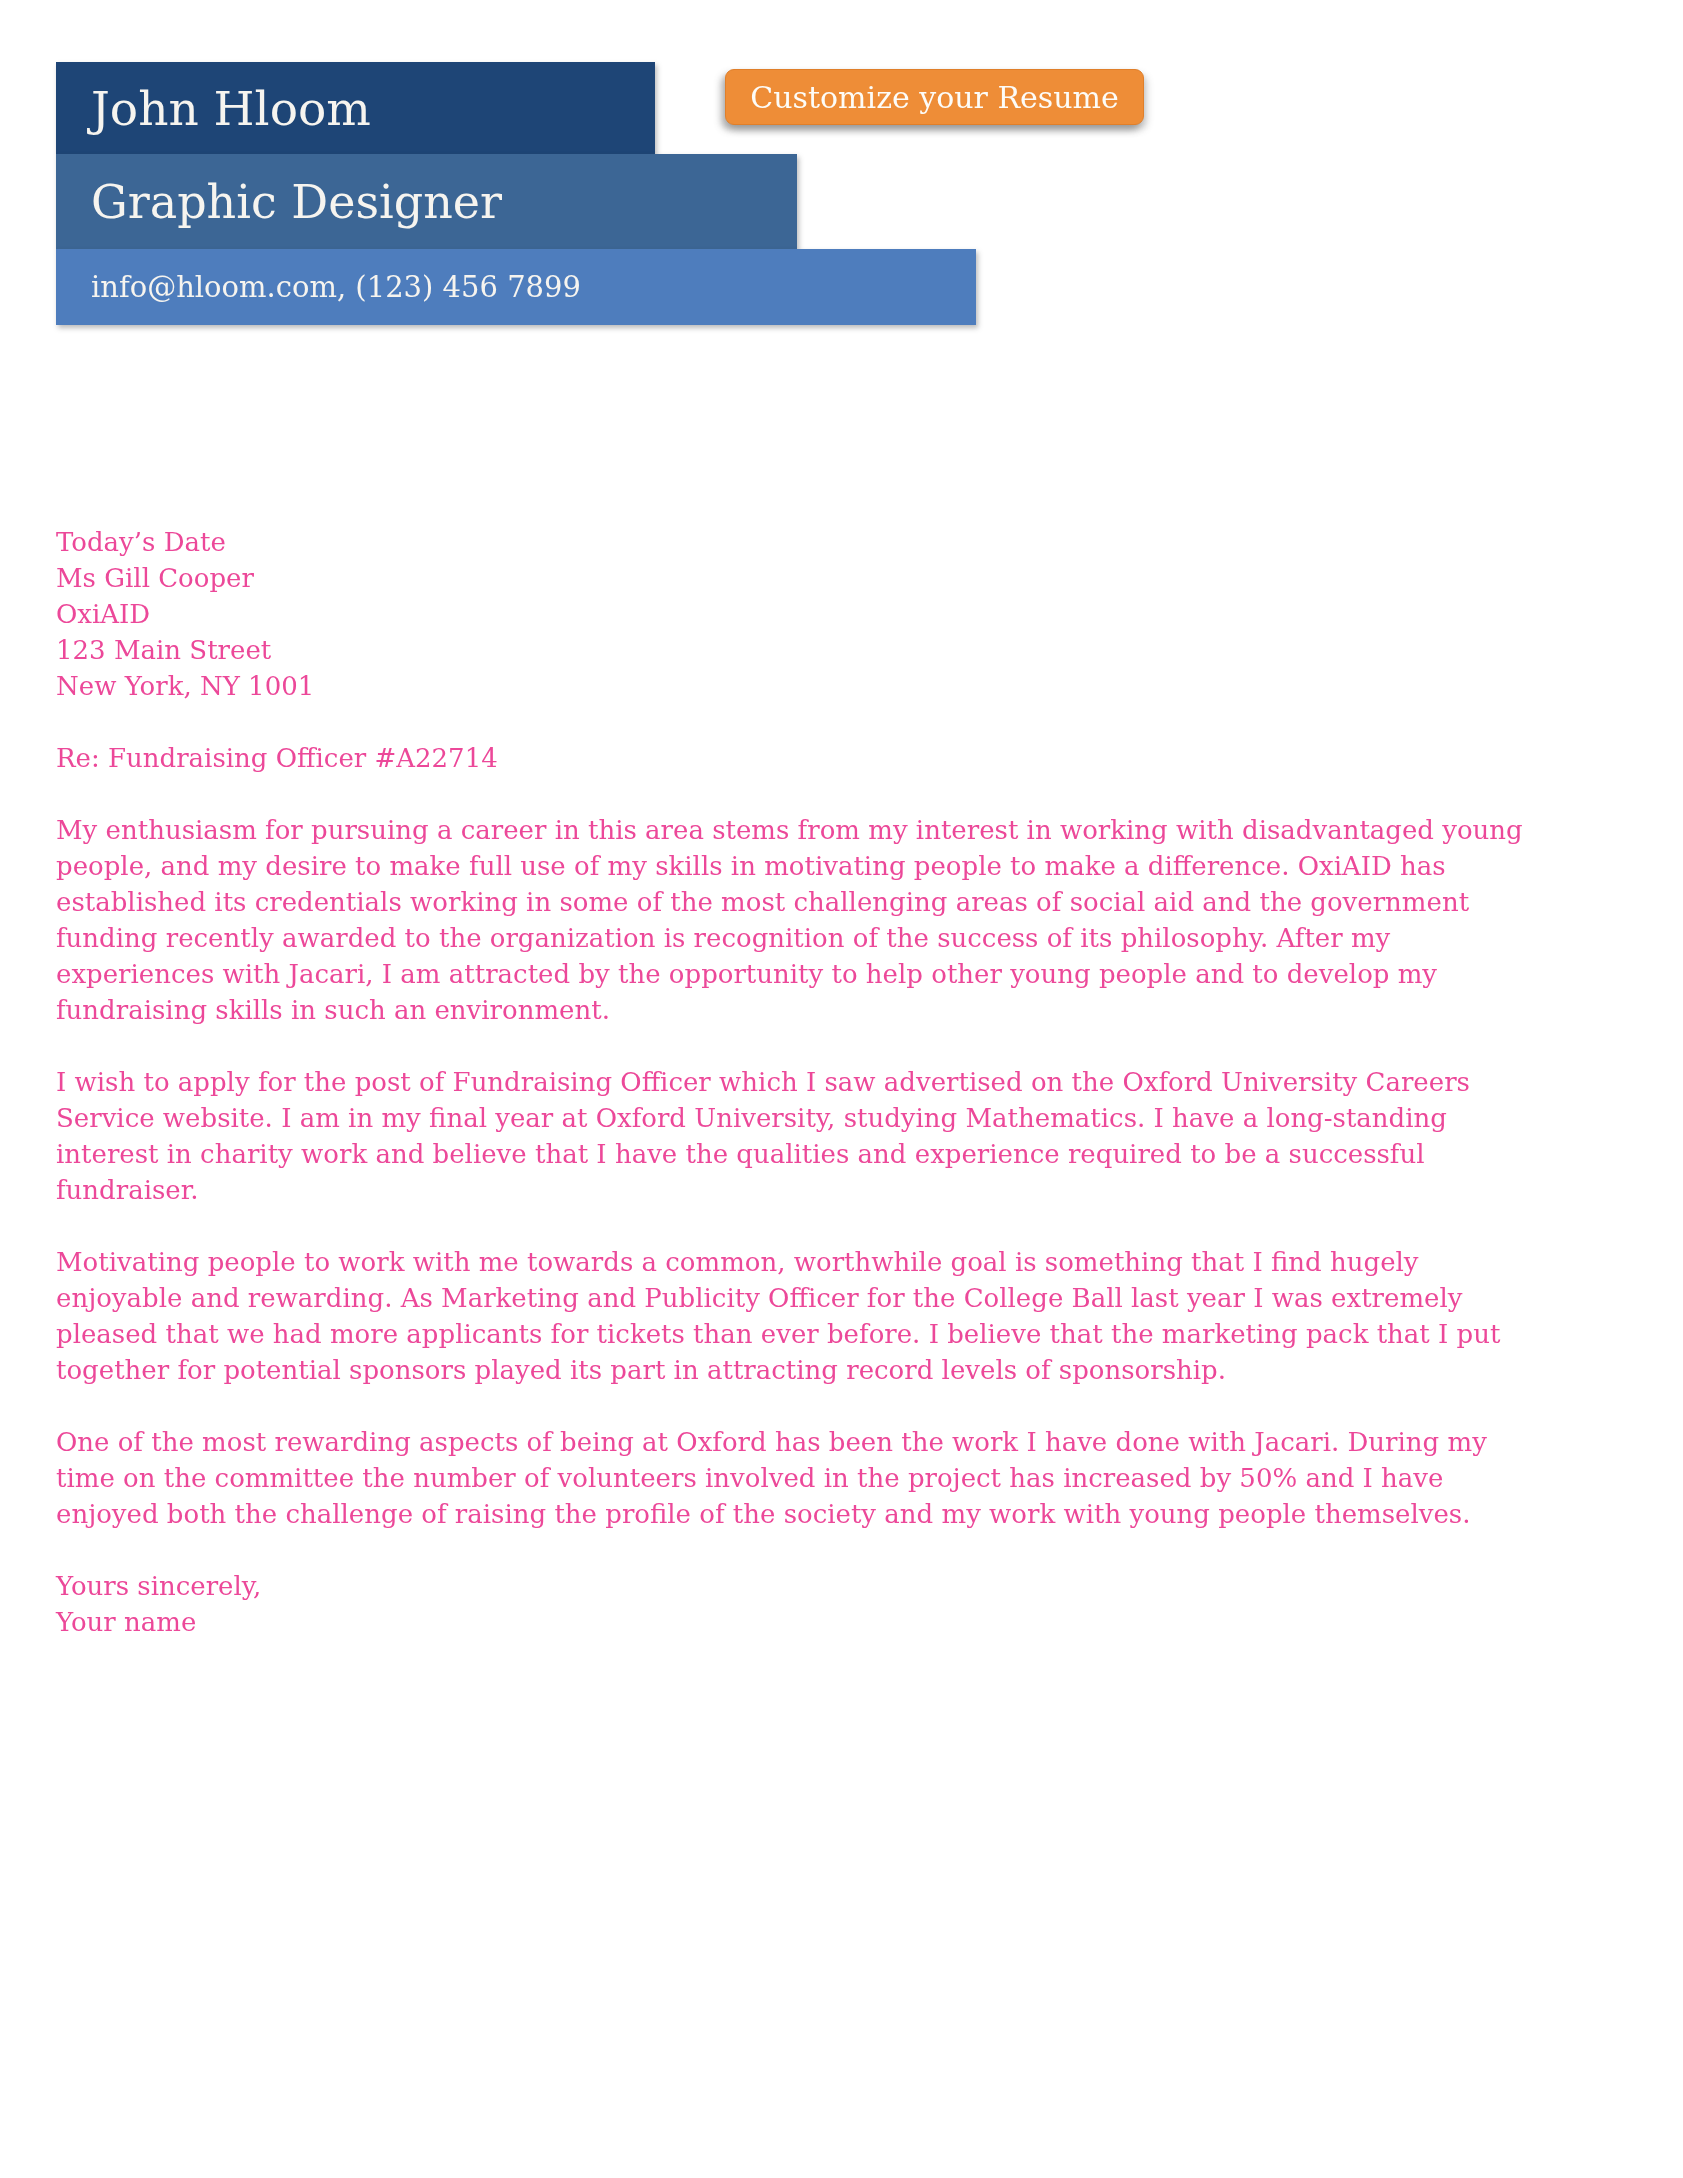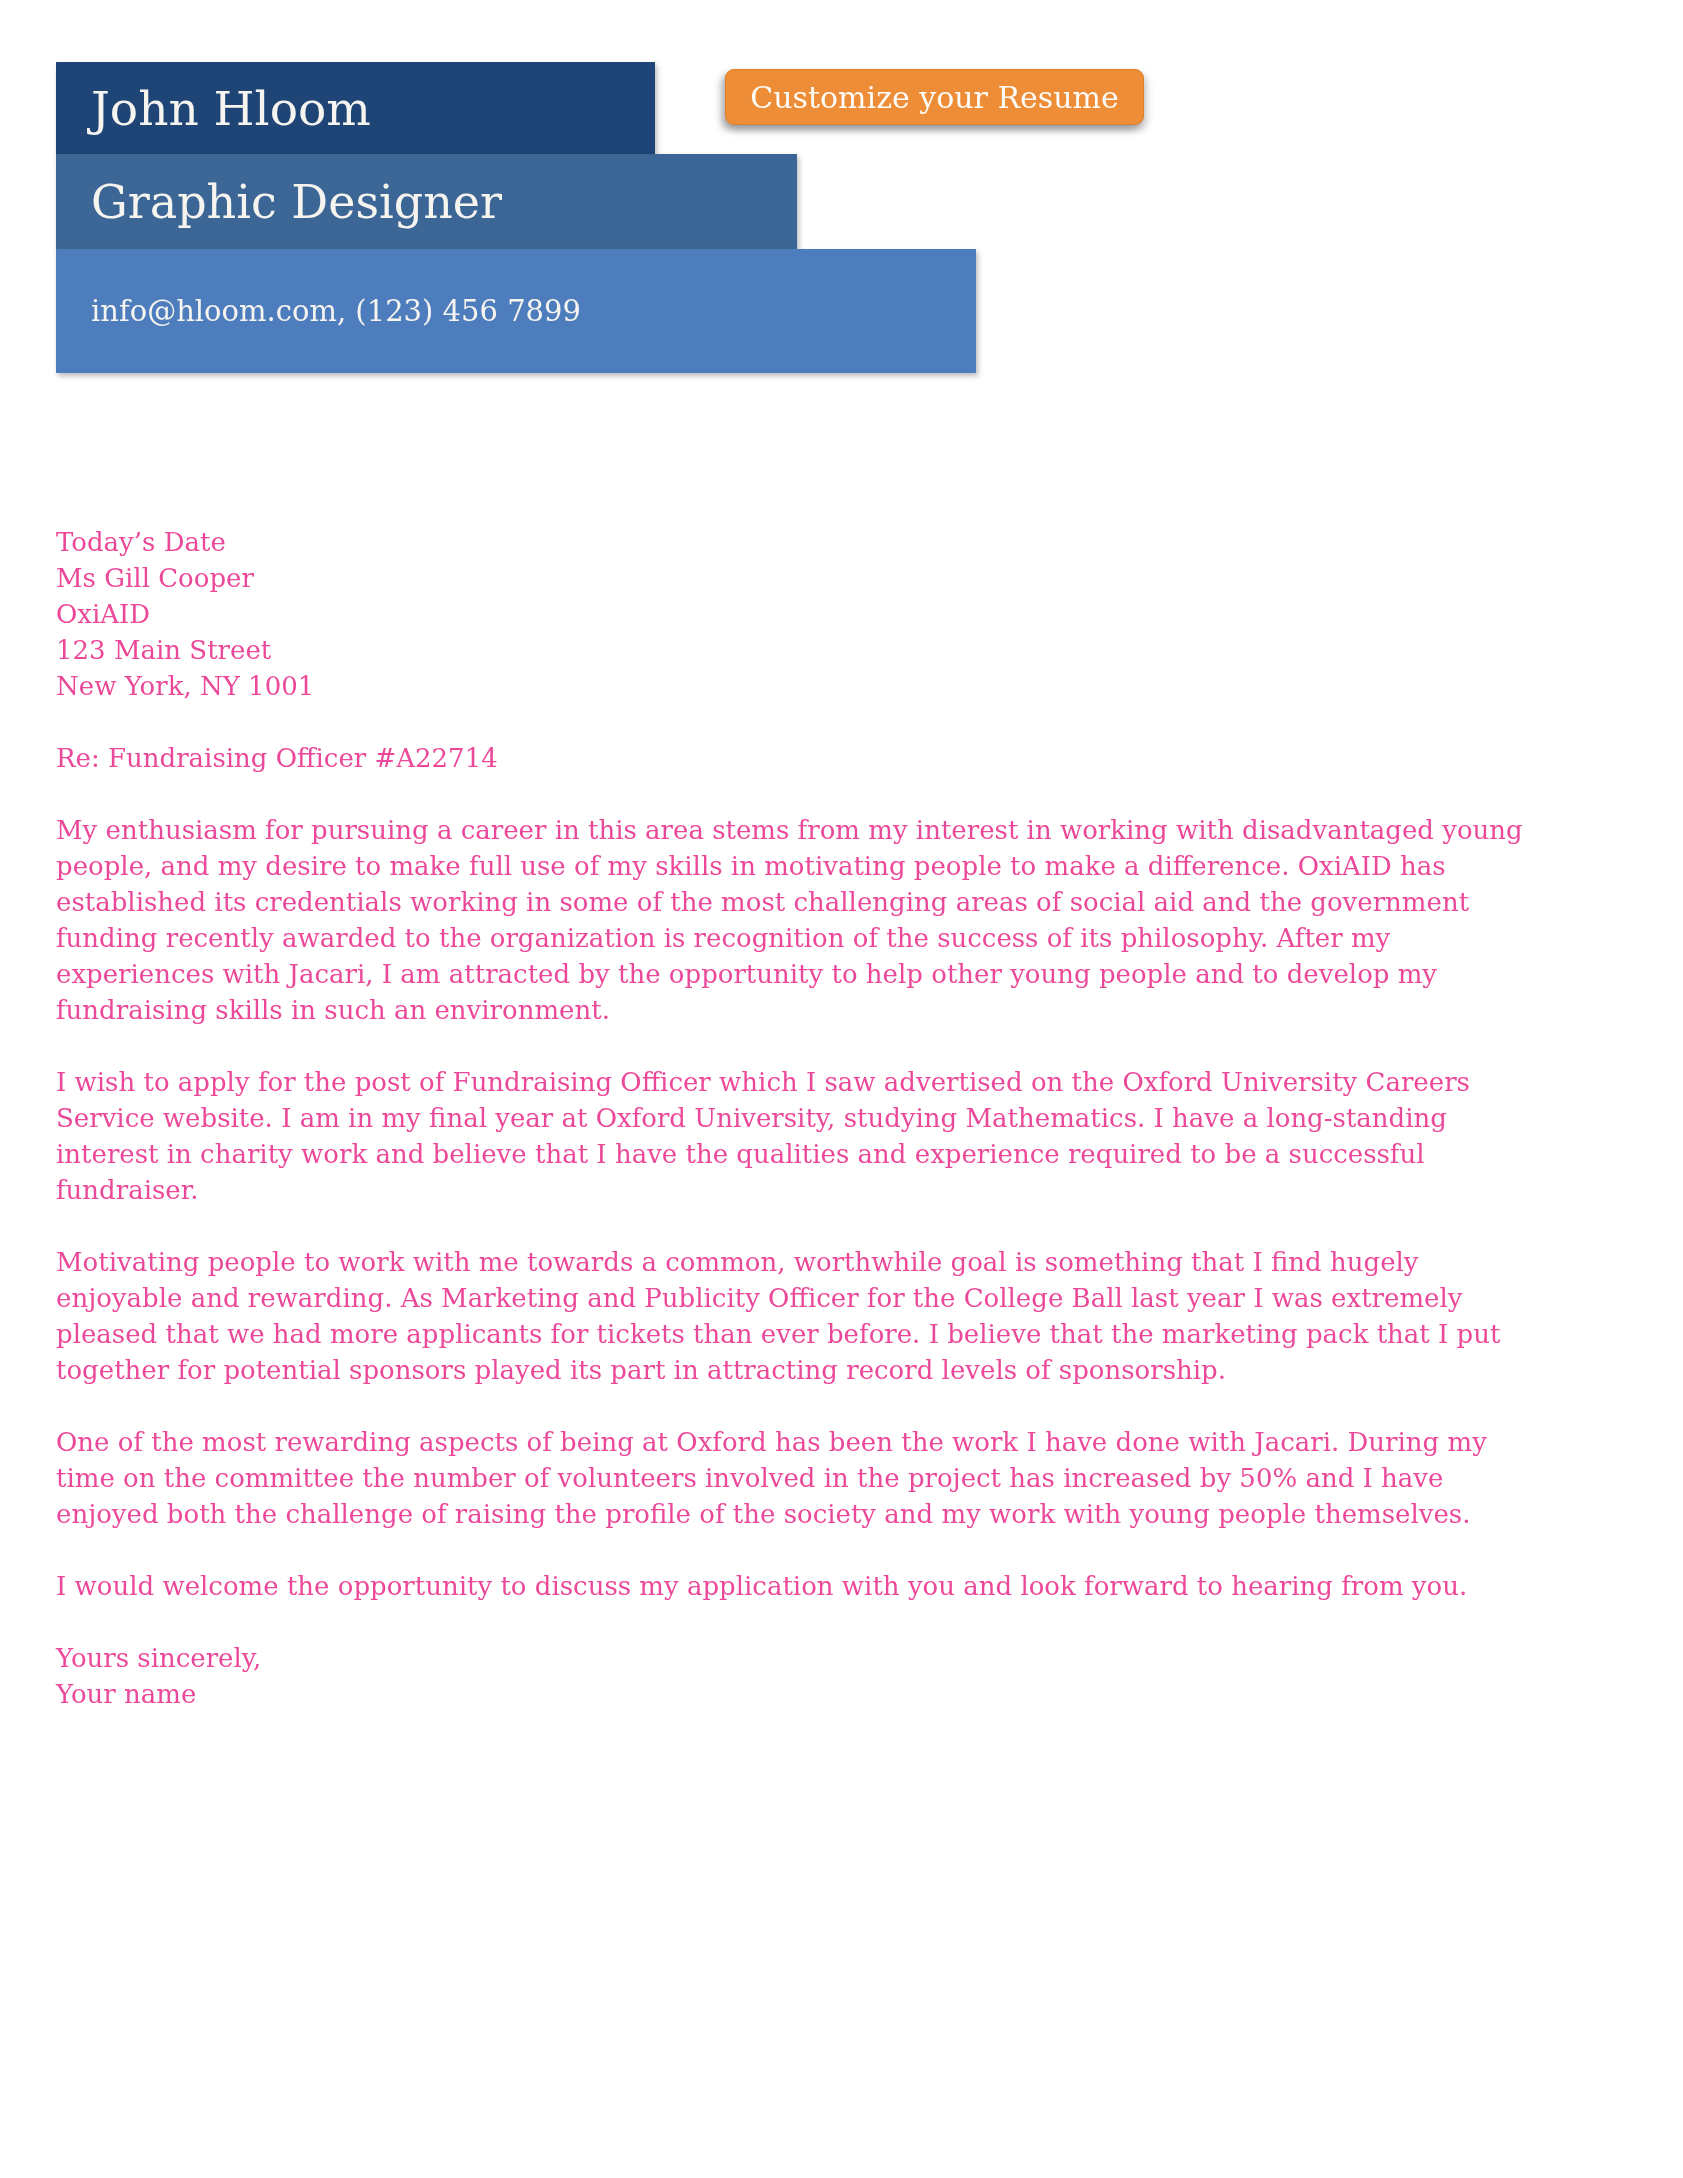--- a/index.html
+++ b/index.html
@@ -28,21 +28,21 @@
     top: 62px; width: 599px; height: 92px;
     background: #1e4576;
     font-size: 47px;
   }
   .banner-title {
     top: 154px; width: 741px; height: 95px;
     background: #3c6695;
     font-size: 46px;
   }
   .banner-contact {
-    top: 249px; width: 920px; height: 124px;
+    top: 249px; width: 920px; height: 76px;
     background: #4e7dbd;
     font-size: 29px;
   }
 
   
   .customize-btn {
     position: absolute;
     left: 696px; top: 69px;
     width: 419px; height: 56px;
     background: #ee8d37;
@@ -110,19 +110,18 @@
 Service website. I am in my final year at Oxford University, studying Mathematics. I have a long-standing
 interest in charity work and believe that I have the qualities and experience required to be a successful
 fundraiser.</div>
     <div class="block">Motivating people to work with me towards a common, worthwhile goal is something that I find hugely
 enjoyable and rewarding. As Marketing and Publicity Officer for the College Ball last year I was extremely
 pleased that we had more applicants for tickets than ever before. I believe that the marketing pack that I put
 together for potential sponsors played its part in attracting record levels of sponsorship.</div>
     <div class="block">One of the most rewarding aspects of being at Oxford has been the work I have done with Jacari. During my
 time on the committee the number of volunteers involved in the project has increased by 50% and I have
 enjoyed both the challenge of raising the profile of the society and my work with young people themselves.</div>
-    <div class="block">I would welcome the opportunity to discuss my application with you and look forward to hearing from you.</div>
     <div class="block">Yours sincerely,
 Your name</div>
   </div>
 
 </div>
 
 
 </body></html>

